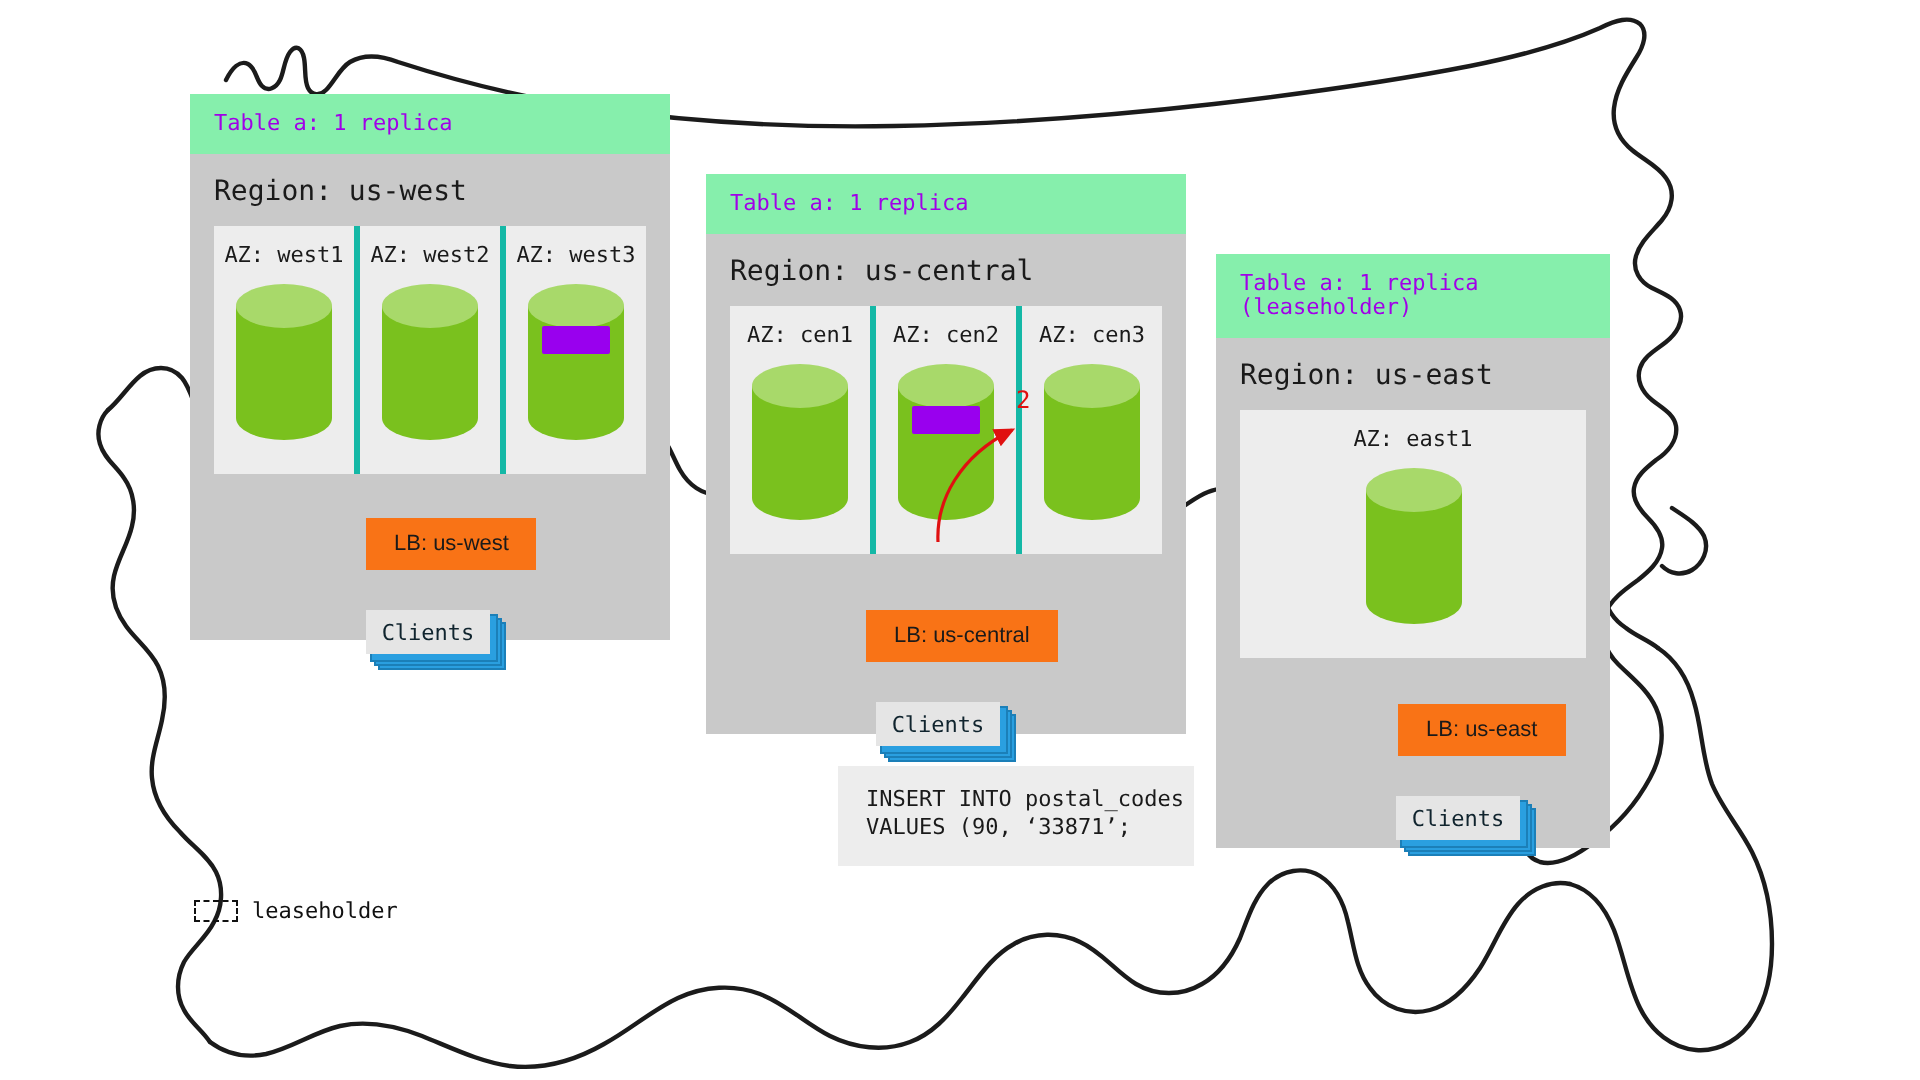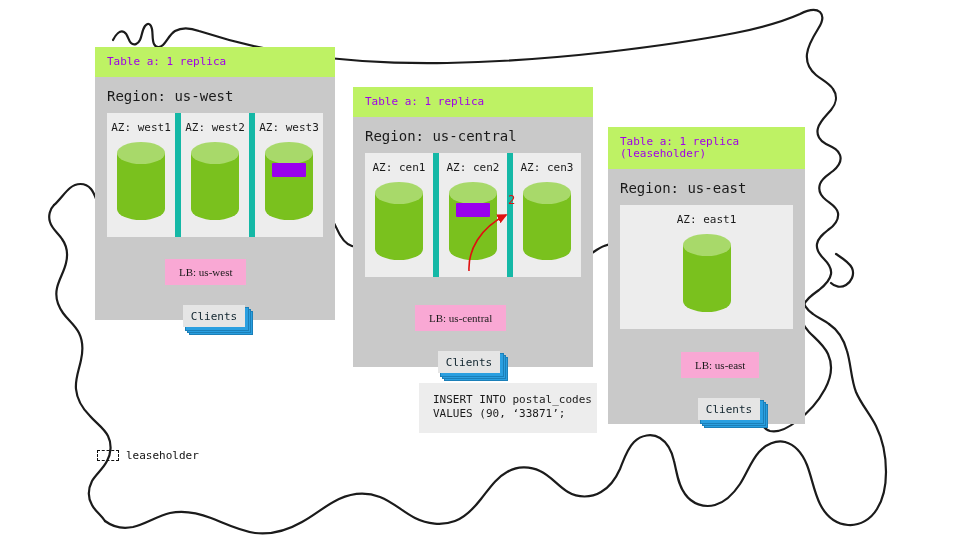--- a/index.html
+++ b/index.html
@@ -2,42 +2,42 @@
 <html><head>
 <meta charset="utf-8">
 <style>
   html,body{margin:0;padding:0;background:#ffffff;}
   body{width:960px;height:540px;overflow:hidden;font-family:"DejaVu Sans Mono",monospace;}
   #stage{position:relative;width:960px;height:540px;background:#fff;}
   #usmap{position:absolute;left:0;top:0;width:960px;height:540px;}
 
   .region{position:absolute;}
   .table-header{
-    background:#bef264;color:#a100e8;font-family:"DejaVu Sans Mono",monospace;
+    background:#86efac;color:#a100e8;font-family:"DejaVu Sans Mono",monospace;
     font-size:11px;line-height:12px;padding:9px 0 9px 12px;letter-spacing:0px;
   }
   .region-body{background:#c9c9c9;position:relative;}
   .region-title{
     font-family:"DejaVu Sans Mono",monospace;font-size:14px;color:#1a1a1a;
     padding:11px 0 9px 12px;letter-spacing:0px;
   }
   .az-strip{background:#ededed;display:flex;margin:0 12px;}
   .az-cell{flex:1;position:relative;padding:8px 0 12px 0;text-align:center;}
-  .az-cell + .az-cell{border-left:6px solid #14b8a6;}
+  .az-cell + .az-cell{border-left:3px solid #14b8a6;}
   .az-label{font-family:"DejaVu Sans Mono",monospace;font-size:11px;color:#1a1a1a;display:block;margin-bottom:7px;}
   .cyl{position:relative;display:inline-block;}
   .cyl svg{display:block;}
   .replica{
     position:absolute;background:#9900ee;border-radius:1px;
   }
   .replica.leaseholder{border:2px dashed #000;box-sizing:border-box;}
 
   .lb-box{
-    position:absolute;background:#f9a8d4;font-family:Liberation Serif, serif;
-    font-size:11px;color:#1a1a1a;text-align:center;padding:7px 14px;white-space:nowrap;
+    position:absolute;background:#f97316;font-family:Liberation Sans, sans-serif;
+    font-size:11px;color:#1a1a1a;text-align:center;padding:7px 14px;white-space:nowrap;margin-left:18px;
   }
   .clients{
     position:absolute;
   }
   .clients .sheet{position:absolute;background:#2a9fe0;border:1px solid #1b7fb8;}
   .clients .top{position:absolute;background:#e5e5e5;display:flex;align-items:center;justify-content:center;
     font-family:"DejaVu Sans Mono",monospace;font-size:11px;color:#10242e;}
   .sql-box{
     position:absolute;background:#ededed;font-family:"DejaVu Sans Mono",monospace;
     font-size:11px;line-height:14px;color:#1a1a1a;padding:10px 14px 12px 14px;white-space:pre;

